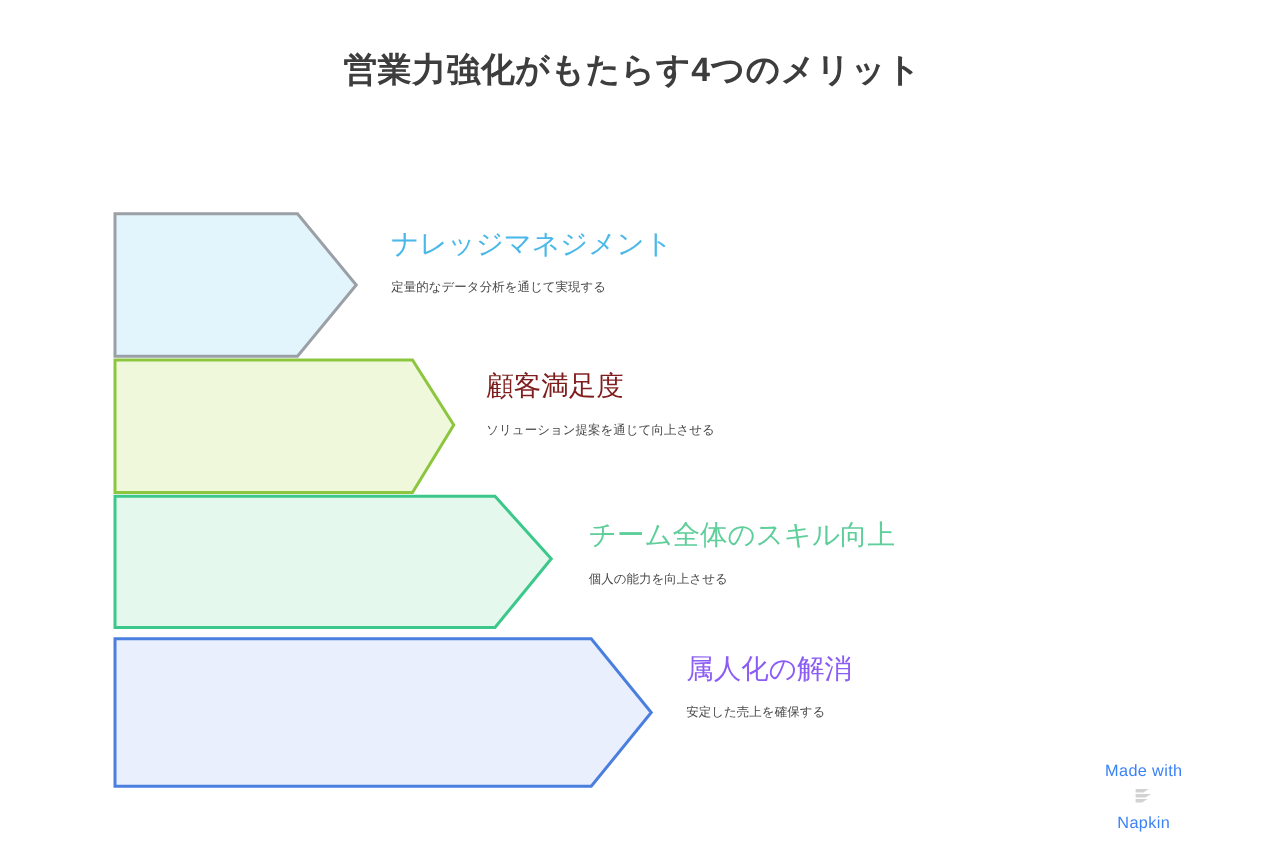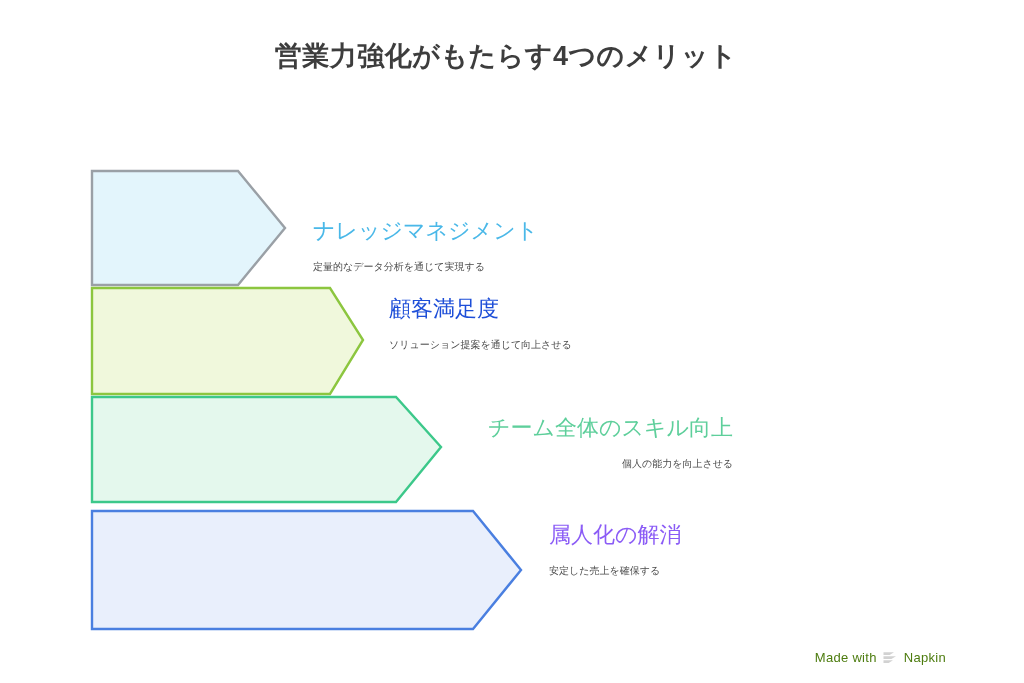--- a/index.html
+++ b/index.html
@@ -59,35 +59,36 @@
     line-height: 1.2;
     white-space: nowrap;
   }
   .label-desc {
     font-size: 10px;
     color: #4a4a4a;
     line-height: 1.3;
     white-space: nowrap;
     margin-top: 16px;
   }
-  #block-0 { left: 313px; top: 182px; margin-top: 36px; }
+  #block-0 { left: 313px; top: 182px; }
   #block-1 { left: 389px; top: 296px; }
-  #block-2 { left: 488px; top: 415px; text-align: right; }
+  #block-2 { left: 471px; top: 415px; }
   #block-3 { left: 549px; top: 522px; }
 
   .watermark {
     position: absolute;
     right: 78px;
     bottom: 18px;
     display: flex;
     align-items: center;
     gap: 6px;
-    color: #4d7c0f;
+    color: #3b82f6;
     font-size: 13px;
     letter-spacing: 0.3px;
+    flex-direction: column;
   }
   .wm-logo {
     display: inline-block;
     width: 15px;
     height: 14px;
     line-height: 0;
   }
 </style>
 </head>
 <body>
@@ -114,21 +115,21 @@
   </div>
 
   <div class="labels">
 
     <div class="label-block" id="block-0">
       <div class="label-heading" style="color:#4ab8e8">ナレッジマネジメント</div>
       <div class="label-desc">定量的なデータ分析を通じて実現する</div>
     </div>
 
     <div class="label-block" id="block-1">
-      <div class="label-heading" style="color:#1d4ed8">顧客満足度</div>
+      <div class="label-heading" style="color:#7f1d1d">顧客満足度</div>
       <div class="label-desc">ソリューション提案を通じて向上させる</div>
     </div>
 
     <div class="label-block" id="block-2">
       <div class="label-heading" style="color:#5ecf9b">チーム全体のスキル向上</div>
       <div class="label-desc">個人の能力を向上させる</div>
     </div>
 
     <div class="label-block" id="block-3">
       <div class="label-heading" style="color:#8b5cf6">属人化の解消</div>

